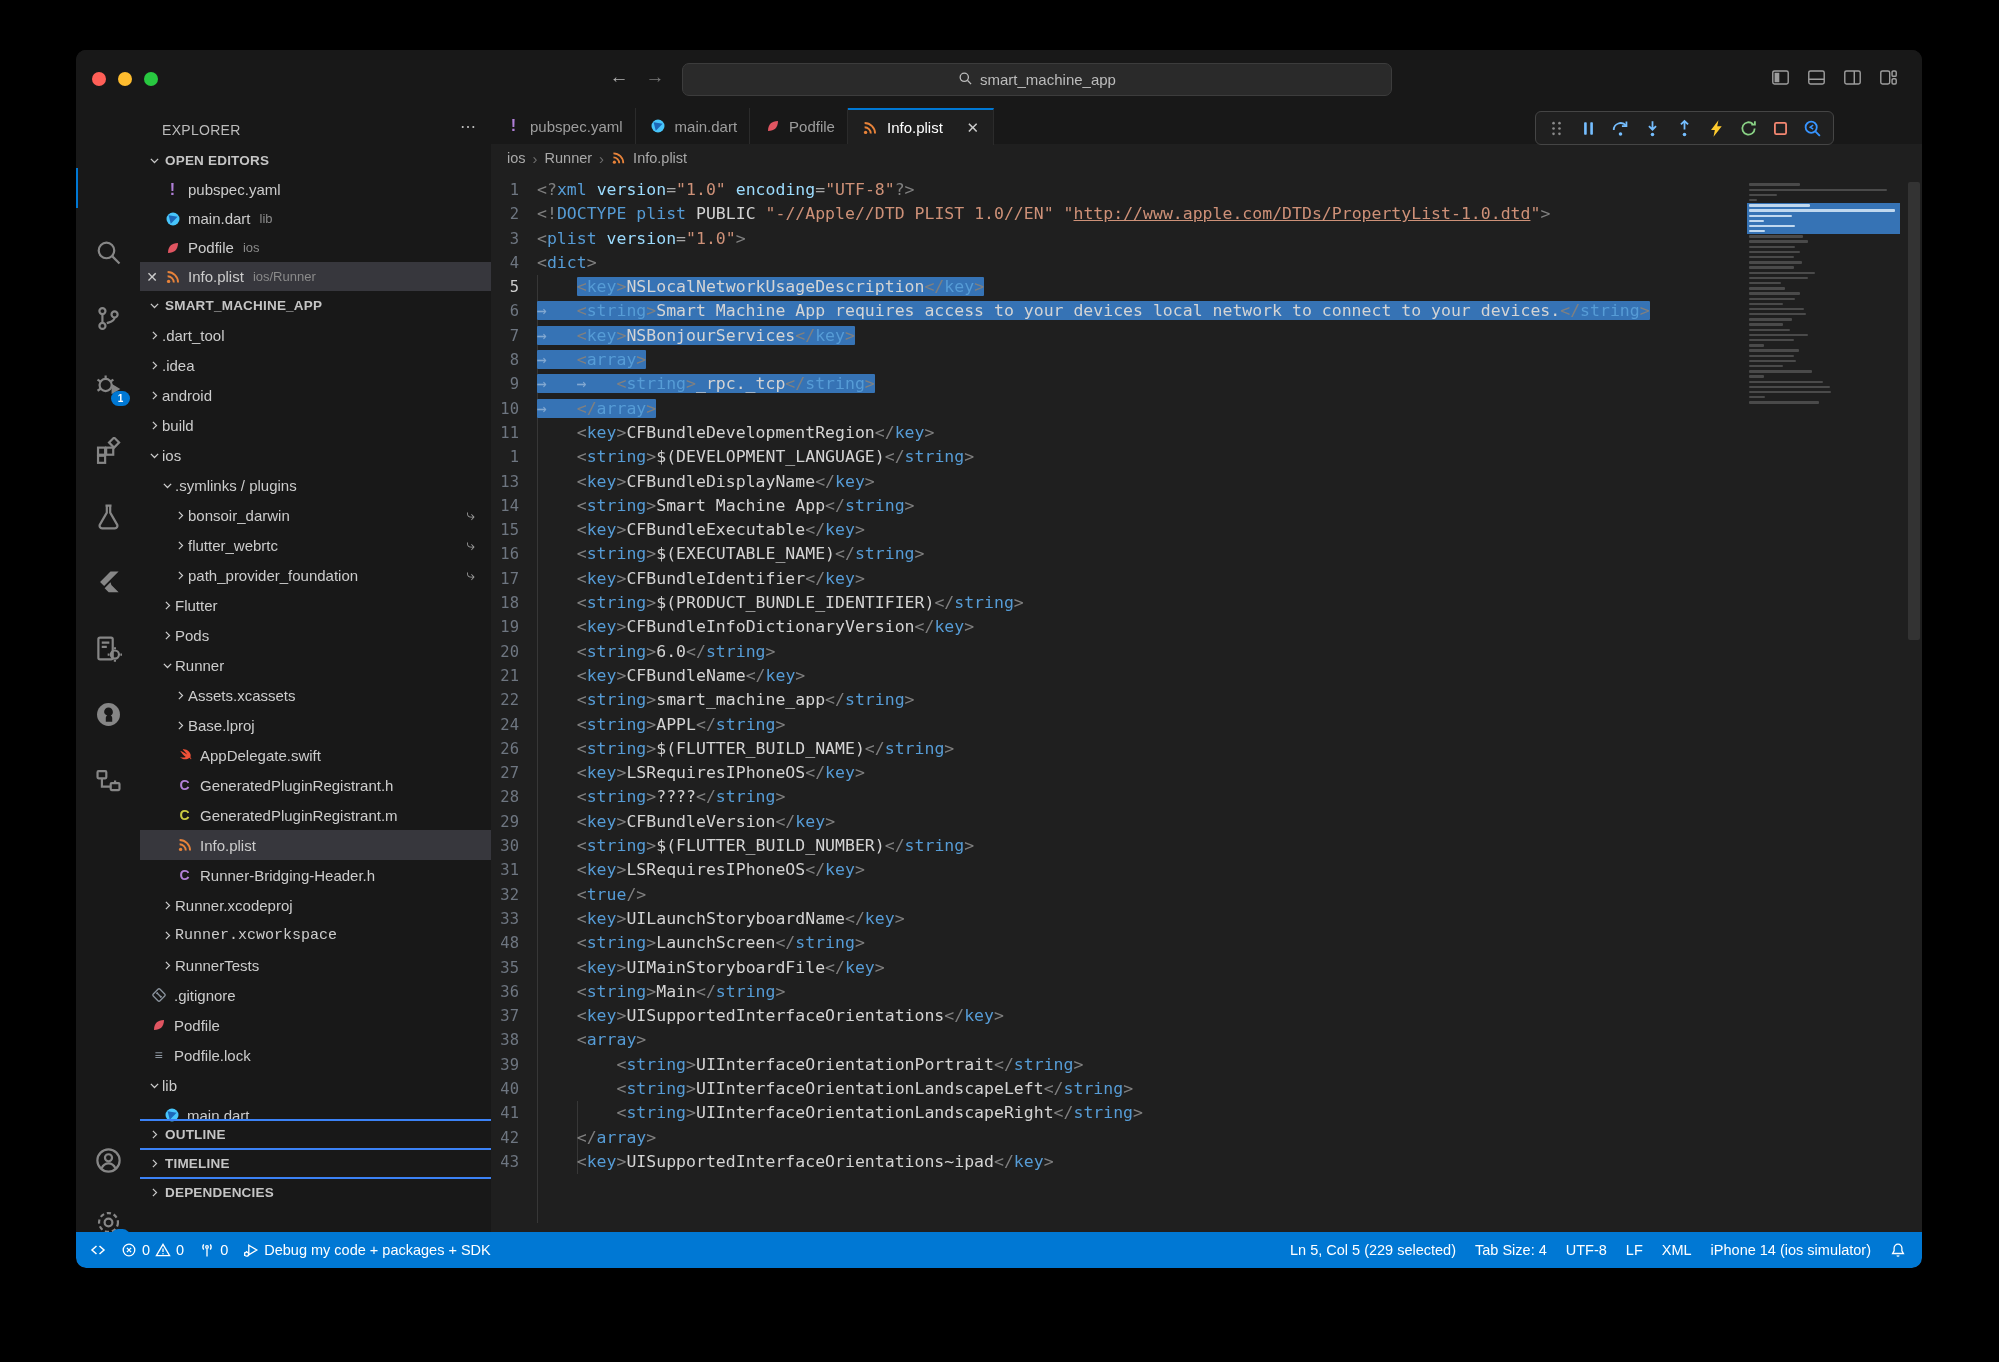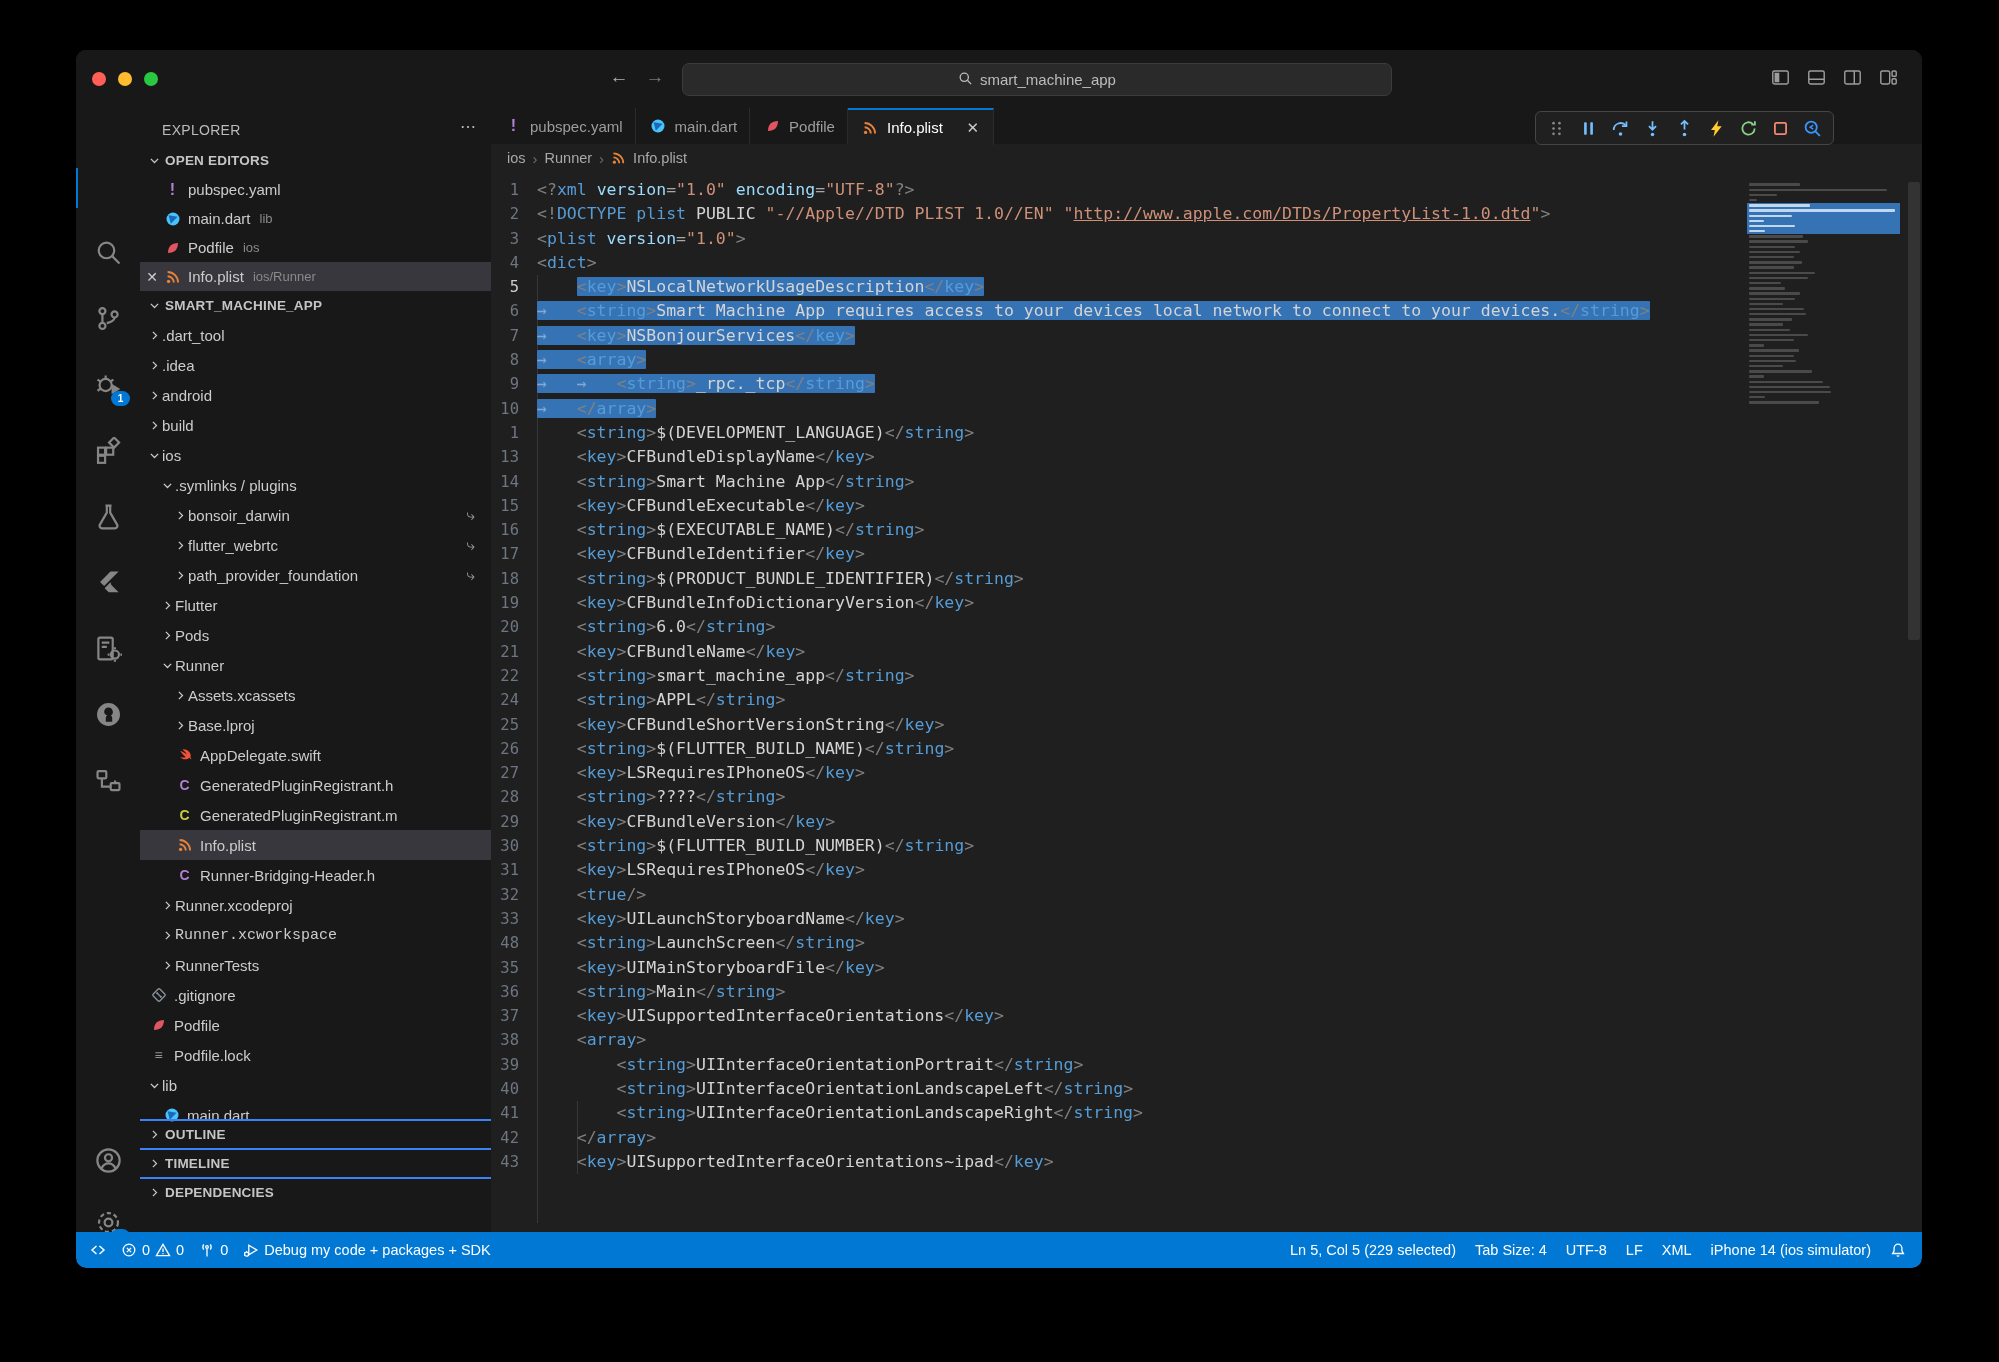--- a/index.html
+++ b/index.html
@@ -651,33 +651,33 @@
             <div class="cl"><span class="ln">1</span><span class="codeline"><span class="ind"></span><span class="sg-p">&lt;?</span><span class="sg-t">xml</span><span class="sg-x"> </span><span class="sg-a">version</span><span class="sg-o">=</span><span class="sg-s">"1.0"</span><span class="sg-x"> </span><span class="sg-a">encoding</span><span class="sg-o">=</span><span class="sg-s">"UTF-8"</span><span class="sg-p">?&gt;</span></span></div>
             <div class="cl"><span class="ln">2</span><span class="codeline"><span class="ind"></span><span class="sg-p">&lt;!</span><span class="sg-t">DOCTYPE</span><span class="sg-x"> </span><span class="sg-t">plist</span><span class="sg-x"> PUBLIC </span><span class="sg-s">"-//Apple//DTD PLIST 1.0//EN"</span><span class="sg-x"> </span><span class="sg-s">"</span><span class="sg-u">http://www.apple.com/DTDs/PropertyList-1.0.dtd</span><span class="sg-s">"</span><span class="sg-p">&gt;</span></span></div>
             <div class="cl"><span class="ln">3</span><span class="codeline"><span class="ind"></span><span class="sg-p">&lt;</span><span class="sg-t">plist</span><span class="sg-x"> </span><span class="sg-a">version</span><span class="sg-o">=</span><span class="sg-s">"1.0"</span><span class="sg-p">&gt;</span></span></div>
             <div class="cl"><span class="ln">4</span><span class="codeline"><span class="ind"></span><span class="sg-p">&lt;</span><span class="sg-t">dict</span><span class="sg-p">&gt;</span></span></div>
             <div class="cl"><span class="ln cur">5</span><span class="codeline"><span class="ind"><span class="tabcell"> </span></span><span class="hl"><span class="sg-p">&lt;</span><span class="sg-t">key</span><span class="sg-p">&gt;</span><span class="sg-x">NSLocalNetworkUsageDescription</span><span class="sg-p">&lt;/</span><span class="sg-t">key</span><span class="sg-p">&gt;</span></span></span></div>
             <div class="cl"><span class="ln">6</span><span class="codeline"><span class="hl"><span class="ind"><span class="tabcell">→</span></span><span class="sg-p">&lt;</span><span class="sg-t">string</span><span class="sg-p">&gt;</span><span class="sg-x">Smart Machine App requires access to your devices local network to connect to your devices.</span><span class="sg-p">&lt;/</span><span class="sg-t">string</span><span class="sg-p">&gt;</span></span></span></div>
             <div class="cl"><span class="ln">7</span><span class="codeline"><span class="hl"><span class="ind"><span class="tabcell">→</span></span><span class="sg-p">&lt;</span><span class="sg-t">key</span><span class="sg-p">&gt;</span><span class="sg-x">NSBonjourServices</span><span class="sg-p">&lt;/</span><span class="sg-t">key</span><span class="sg-p">&gt;</span></span></span></div>
             <div class="cl"><span class="ln">8</span><span class="codeline"><span class="hl"><span class="ind"><span class="tabcell">→</span></span><span class="sg-p">&lt;</span><span class="sg-t">array</span><span class="sg-p">&gt;</span></span></span></div>
             <div class="cl"><span class="ln">9</span><span class="codeline"><span class="hl"><span class="ind"><span class="tabcell">→</span><span class="tabcell">→</span></span><span class="sg-p">&lt;</span><span class="sg-t">string</span><span class="sg-p">&gt;</span><span class="sg-x">_rpc._tcp</span><span class="sg-p">&lt;/</span><span class="sg-t">string</span><span class="sg-p">&gt;</span></span></span></div>
             <div class="cl"><span class="ln">10</span><span class="codeline"><span class="hl"><span class="ind"><span class="tabcell">→</span></span><span class="sg-p">&lt;/</span><span class="sg-t">array</span><span class="sg-p">&gt;</span></span></span></div>
+            <div class="cl"><span class="ln">11</span><span class="codeline"><span class="ind"><span class="tabcell"> </span></span><span class="sg-p">&lt;</span><span class="sg-t">key</span><span class="sg-p">&gt;</span><span class="sg-x">CFBundleDevelopmentRegion</span><span class="sg-p">&lt;/</span><span class="sg-t">key</span><span class="sg-p">&gt;</span></span></div>
             <div class="cl"><span class="ln">1</span><span class="codeline"><span class="ind"><span class="tabcell"> </span></span><span class="sg-p">&lt;</span><span class="sg-t">string</span><span class="sg-p">&gt;</span><span class="sg-x">$(DEVELOPMENT_LANGUAGE)</span><span class="sg-p">&lt;/</span><span class="sg-t">string</span><span class="sg-p">&gt;</span></span></div>
             <div class="cl"><span class="ln">13</span><span class="codeline"><span class="ind"><span class="tabcell"> </span></span><span class="sg-p">&lt;</span><span class="sg-t">key</span><span class="sg-p">&gt;</span><span class="sg-x">CFBundleDisplayName</span><span class="sg-p">&lt;/</span><span class="sg-t">key</span><span class="sg-p">&gt;</span></span></div>
             <div class="cl"><span class="ln">14</span><span class="codeline"><span class="ind"><span class="tabcell"> </span></span><span class="sg-p">&lt;</span><span class="sg-t">string</span><span class="sg-p">&gt;</span><span class="sg-x">Smart Machine App</span><span class="sg-p">&lt;/</span><span class="sg-t">string</span><span class="sg-p">&gt;</span></span></div>
             <div class="cl"><span class="ln">15</span><span class="codeline"><span class="ind"><span class="tabcell"> </span></span><span class="sg-p">&lt;</span><span class="sg-t">key</span><span class="sg-p">&gt;</span><span class="sg-x">CFBundleExecutable</span><span class="sg-p">&lt;/</span><span class="sg-t">key</span><span class="sg-p">&gt;</span></span></div>
             <div class="cl"><span class="ln">16</span><span class="codeline"><span class="ind"><span class="tabcell"> </span></span><span class="sg-p">&lt;</span><span class="sg-t">string</span><span class="sg-p">&gt;</span><span class="sg-x">$(EXECUTABLE_NAME)</span><span class="sg-p">&lt;/</span><span class="sg-t">string</span><span class="sg-p">&gt;</span></span></div>
             <div class="cl"><span class="ln">17</span><span class="codeline"><span class="ind"><span class="tabcell"> </span></span><span class="sg-p">&lt;</span><span class="sg-t">key</span><span class="sg-p">&gt;</span><span class="sg-x">CFBundleIdentifier</span><span class="sg-p">&lt;/</span><span class="sg-t">key</span><span class="sg-p">&gt;</span></span></div>
             <div class="cl"><span class="ln">18</span><span class="codeline"><span class="ind"><span class="tabcell"> </span></span><span class="sg-p">&lt;</span><span class="sg-t">string</span><span class="sg-p">&gt;</span><span class="sg-x">$(PRODUCT_BUNDLE_IDENTIFIER)</span><span class="sg-p">&lt;/</span><span class="sg-t">string</span><span class="sg-p">&gt;</span></span></div>
             <div class="cl"><span class="ln">19</span><span class="codeline"><span class="ind"><span class="tabcell"> </span></span><span class="sg-p">&lt;</span><span class="sg-t">key</span><span class="sg-p">&gt;</span><span class="sg-x">CFBundleInfoDictionaryVersion</span><span class="sg-p">&lt;/</span><span class="sg-t">key</span><span class="sg-p">&gt;</span></span></div>
             <div class="cl"><span class="ln">20</span><span class="codeline"><span class="ind"><span class="tabcell"> </span></span><span class="sg-p">&lt;</span><span class="sg-t">string</span><span class="sg-p">&gt;</span><span class="sg-x">6.0</span><span class="sg-p">&lt;/</span><span class="sg-t">string</span><span class="sg-p">&gt;</span></span></div>
             <div class="cl"><span class="ln">21</span><span class="codeline"><span class="ind"><span class="tabcell"> </span></span><span class="sg-p">&lt;</span><span class="sg-t">key</span><span class="sg-p">&gt;</span><span class="sg-x">CFBundleName</span><span class="sg-p">&lt;/</span><span class="sg-t">key</span><span class="sg-p">&gt;</span></span></div>
             <div class="cl"><span class="ln">22</span><span class="codeline"><span class="ind"><span class="tabcell"> </span></span><span class="sg-p">&lt;</span><span class="sg-t">string</span><span class="sg-p">&gt;</span><span class="sg-x">smart_machine_app</span><span class="sg-p">&lt;/</span><span class="sg-t">string</span><span class="sg-p">&gt;</span></span></div>
             <div class="cl"><span class="ln">24</span><span class="codeline"><span class="ind"><span class="tabcell"> </span></span><span class="sg-p">&lt;</span><span class="sg-t">string</span><span class="sg-p">&gt;</span><span class="sg-x">APPL</span><span class="sg-p">&lt;/</span><span class="sg-t">string</span><span class="sg-p">&gt;</span></span></div>
-            <div class="cl"><span class="ln">25</span><span class="codeline"><span class="ind"><span class="tabcell"> </span></span><span class="sg-p">&lt;</span><span class="sg-t">key</span><span class="sg-p">&gt;</span><span class="sg-x">CFBundleShortVersionString</span><span class="sg-p">&lt;/</span><span class="sg-t">key</span><span class="sg-p">&gt;</span></span></div>
             <div class="cl"><span class="ln">26</span><span class="codeline"><span class="ind"><span class="tabcell"> </span></span><span class="sg-p">&lt;</span><span class="sg-t">string</span><span class="sg-p">&gt;</span><span class="sg-x">$(FLUTTER_BUILD_NAME)</span><span class="sg-p">&lt;/</span><span class="sg-t">string</span><span class="sg-p">&gt;</span></span></div>
             <div class="cl"><span class="ln">27</span><span class="codeline"><span class="ind"><span class="tabcell"> </span></span><span class="sg-p">&lt;</span><span class="sg-t">key</span><span class="sg-p">&gt;</span><span class="sg-x">LSRequiresIPhoneOS</span><span class="sg-p">&lt;/</span><span class="sg-t">key</span><span class="sg-p">&gt;</span></span></div>
             <div class="cl"><span class="ln">28</span><span class="codeline"><span class="ind"><span class="tabcell"> </span></span><span class="sg-p">&lt;</span><span class="sg-t">string</span><span class="sg-p">&gt;</span><span class="sg-x">????</span><span class="sg-p">&lt;/</span><span class="sg-t">string</span><span class="sg-p">&gt;</span></span></div>
             <div class="cl"><span class="ln">29</span><span class="codeline"><span class="ind"><span class="tabcell"> </span></span><span class="sg-p">&lt;</span><span class="sg-t">key</span><span class="sg-p">&gt;</span><span class="sg-x">CFBundleVersion</span><span class="sg-p">&lt;/</span><span class="sg-t">key</span><span class="sg-p">&gt;</span></span></div>
             <div class="cl"><span class="ln">30</span><span class="codeline"><span class="ind"><span class="tabcell"> </span></span><span class="sg-p">&lt;</span><span class="sg-t">string</span><span class="sg-p">&gt;</span><span class="sg-x">$(FLUTTER_BUILD_NUMBER)</span><span class="sg-p">&lt;/</span><span class="sg-t">string</span><span class="sg-p">&gt;</span></span></div>
             <div class="cl"><span class="ln">31</span><span class="codeline"><span class="ind"><span class="tabcell"> </span></span><span class="sg-p">&lt;</span><span class="sg-t">key</span><span class="sg-p">&gt;</span><span class="sg-x">LSRequiresIPhoneOS</span><span class="sg-p">&lt;/</span><span class="sg-t">key</span><span class="sg-p">&gt;</span></span></div>
             <div class="cl"><span class="ln">32</span><span class="codeline"><span class="ind"><span class="tabcell"> </span></span><span class="sg-p">&lt;</span><span class="sg-t">true</span><span class="sg-p">/&gt;</span></span></div>
             <div class="cl"><span class="ln">33</span><span class="codeline"><span class="ind"><span class="tabcell"> </span></span><span class="sg-p">&lt;</span><span class="sg-t">key</span><span class="sg-p">&gt;</span><span class="sg-x">UILaunchStoryboardName</span><span class="sg-p">&lt;/</span><span class="sg-t">key</span><span class="sg-p">&gt;</span></span></div>
             <div class="cl"><span class="ln">48</span><span class="codeline"><span class="ind"><span class="tabcell"> </span></span><span class="sg-p">&lt;</span><span class="sg-t">string</span><span class="sg-p">&gt;</span><span class="sg-x">LaunchScreen</span><span class="sg-p">&lt;/</span><span class="sg-t">string</span><span class="sg-p">&gt;</span></span></div>
             <div class="cl"><span class="ln">35</span><span class="codeline"><span class="ind"><span class="tabcell"> </span></span><span class="sg-p">&lt;</span><span class="sg-t">key</span><span class="sg-p">&gt;</span><span class="sg-x">UIMainStoryboardFile</span><span class="sg-p">&lt;/</span><span class="sg-t">key</span><span class="sg-p">&gt;</span></span></div>

